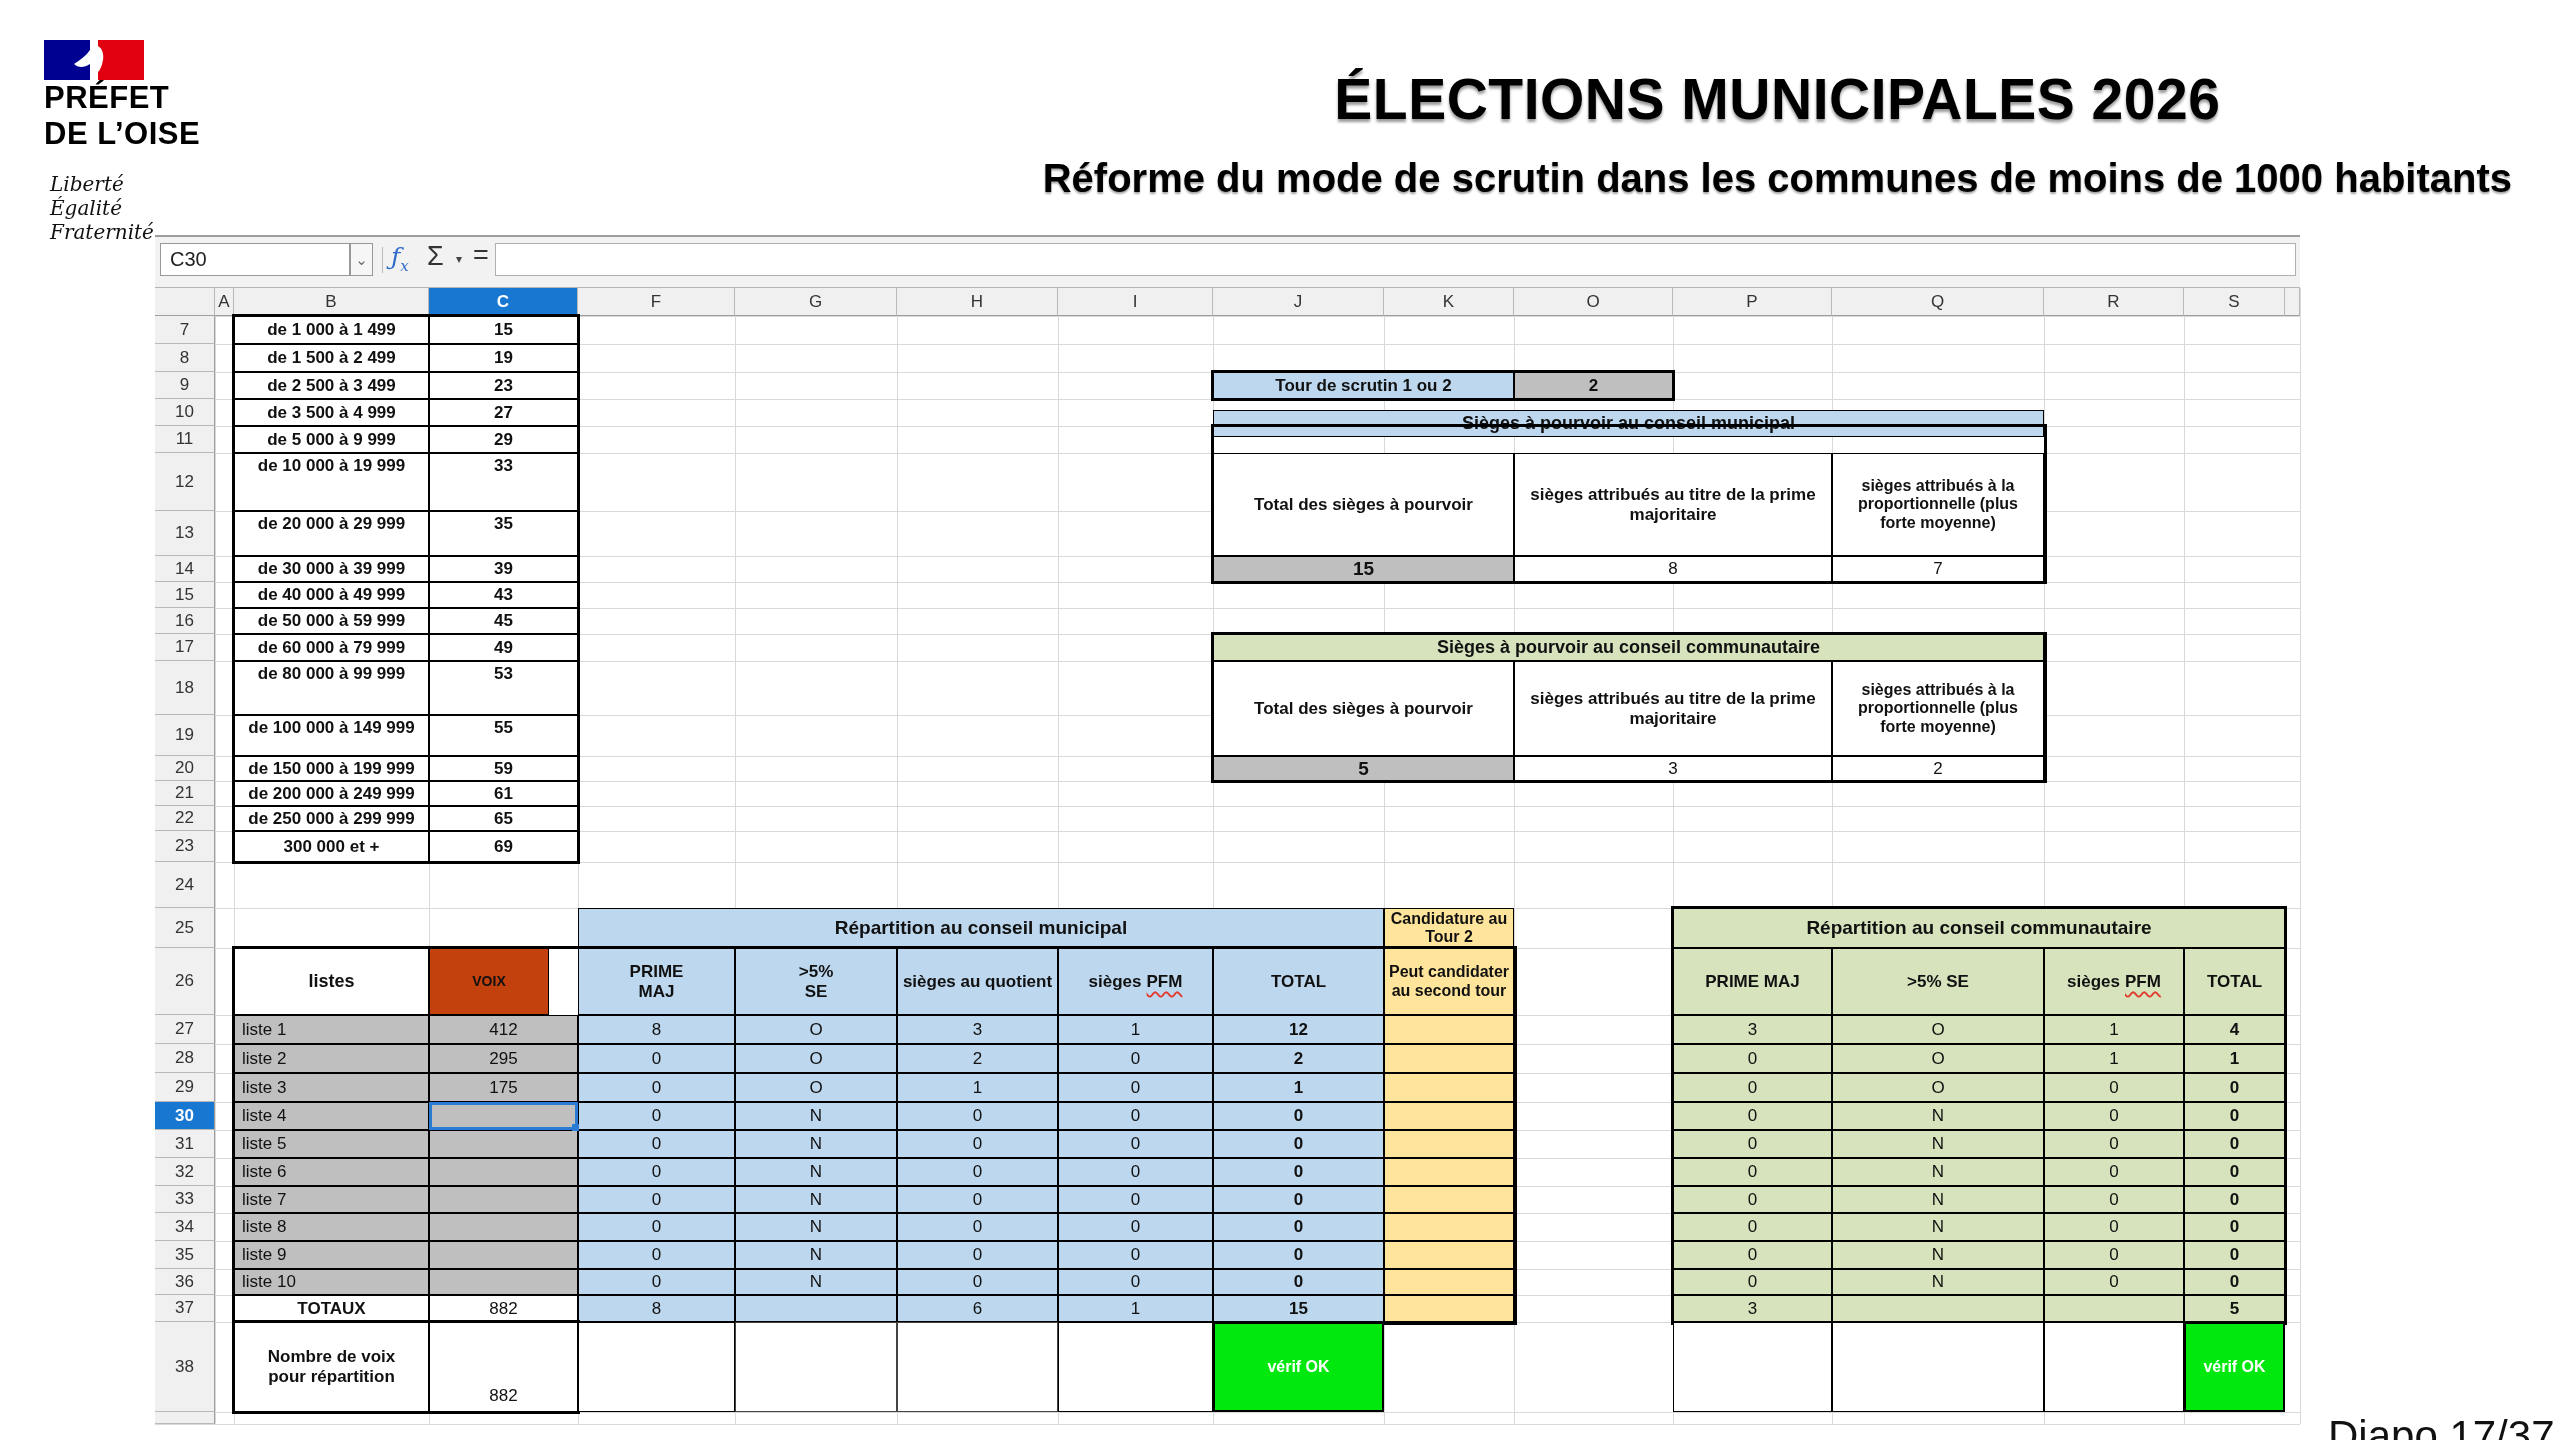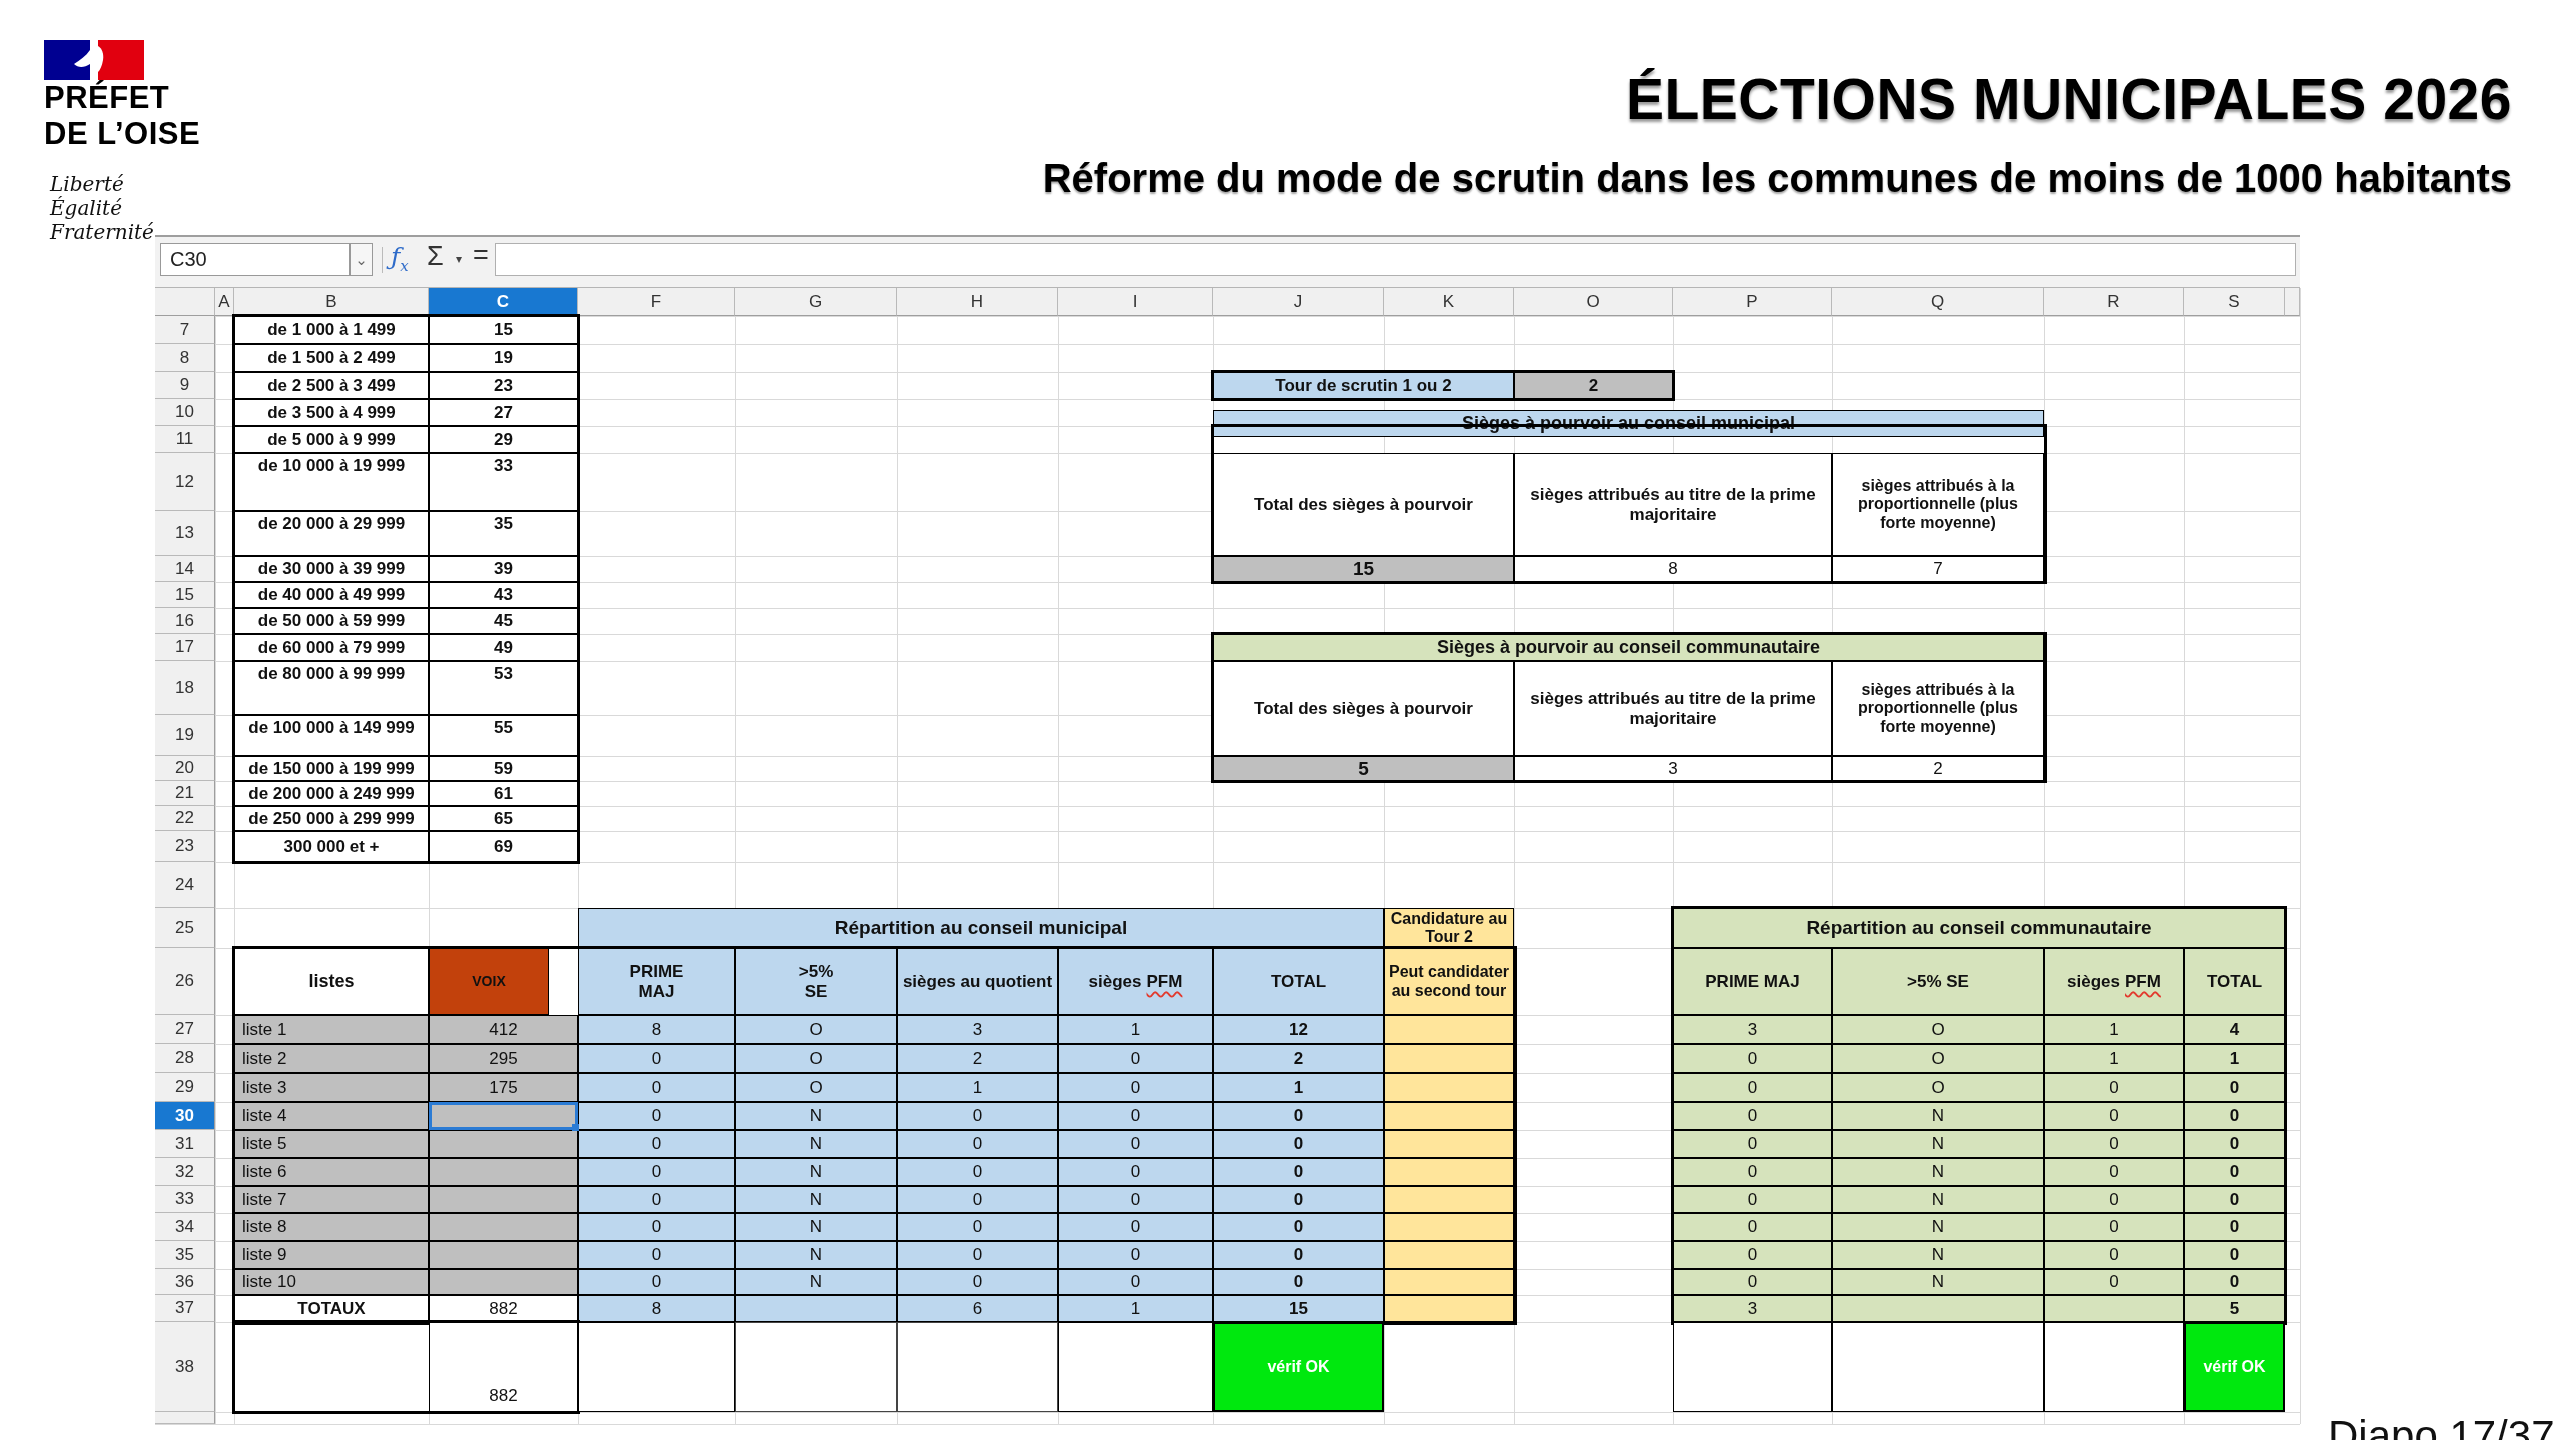--- a/index.html
+++ b/index.html
@@ -43,21 +43,21 @@
         display:flex;align-items:center;justify-content:center;color:#666;font-size:15px;}
   #fxsep{left:382px;top:247px;width:1px;height:26px;background:#bbb;}
   #fxbtn{left:391px;top:242px;font-size:25px;font-style:italic;color:#2E6BC9;font-family:"DejaVu Serif",serif;}
   #sigbtn{left:427px;top:241px;font-size:27px;color:#333;}
   #sigdd{left:456px;top:252px;font-size:12px;color:#444;}
   #eqbtn{left:473px;top:240px;font-size:27px;color:#333;}
   #finput{left:495px;top:243px;width:1801px;height:33px;background:#fff;border:1px solid #b0b0b0;}
   
   #title{right:48px;top:66px;text-align:right;}
   #title .t1{font-size:57px;font-weight:800;letter-spacing:.5px;color:#000;
-             text-shadow:0 3px 3px rgba(0,0,0,.4);white-space:nowrap;}
+             text-shadow:0 3px 3px rgba(0,0,0,.4);white-space:nowrap;text-align:center;}
   #title .t2{font-size:40px;font-weight:700;margin-top:24px;color:#000;
              text-shadow:0 2px 2px rgba(0,0,0,.35);white-space:nowrap;}
   #pagefoot{left:2328px;top:1412px;font-size:42px;color:#111;}
   #logo .pl{position:absolute;left:44px;font-size:31px;font-weight:800;letter-spacing:.5px;color:#000;}
   #logo .motto{position:absolute;left:50px;font-size:20px;font-style:italic;color:#111;
                font-family:"DejaVu Serif",serif;}
   .verif{font-size:16px;}
 </style>
 </head>
 <body>
@@ -407,20 +407,21 @@
   <div class="cell b1" style="left:429px;top:1295px;width:149px;height:27px;background:#fff;">882</div>
   <div class="cell b1 bg-blue" style="left:578px;top:1295px;width:157px;height:27px;">8</div>
   <div class="cell b1 bg-blue" style="left:735px;top:1295px;width:162px;height:27px;"></div>
   <div class="cell b1 bg-blue" style="left:897px;top:1295px;width:161px;height:27px;">6</div>
   <div class="cell b1 bg-blue" style="left:1058px;top:1295px;width:155px;height:27px;">1</div>
   <div class="cell b1 bg-blue bold" style="left:1213px;top:1295px;width:171px;height:27px;">15</div>
   <div class="cell b1 bg-amber" style="left:1384px;top:1295px;width:130px;height:27px;"></div>
 
   <div class="outline" style="left:232px;top:946px;width:1285px;height:379px;"></div>
 
+  <div class="cell b1 bold" style="left:234px;top:1322px;width:195px;height:90px;background:#fff;padding:0 22px;">Nombre de voix pour répartition</div>
   <div class="cell b1 botal" style="left:429px;top:1322px;width:149px;height:90px;background:#fff;">882</div>
   <div class="outline" style="left:232px;top:1320px;width:348px;height:94px;"></div>
   <div class="cell b1" style="left:578px;top:1322px;width:157px;height:90px;background:#fff;"></div>
   <div class="cell bthin" style="left:735px;top:1322px;width:162px;height:90px;background:#fff;"></div>
   <div class="cell bthin" style="left:897px;top:1322px;width:161px;height:90px;background:#fff;"></div>
   <div class="cell b1" style="left:1058px;top:1322px;width:155px;height:90px;background:#fff;"></div>
   <div class="cell bg-vgreen verif" style="left:1213px;top:1322px;width:171px;height:90px;border:2.5px solid #000;">vérif OK</div>
 
   <div class="cell b1 bg-green bold" style="left:1673px;top:908px;width:612px;height:40px;font-size:19px;">Répartition au conseil communautaire</div>
   <div class="cell b1 bg-green bold" style="left:1673px;top:948px;width:159px;height:67px;">PRIME MAJ</div>

